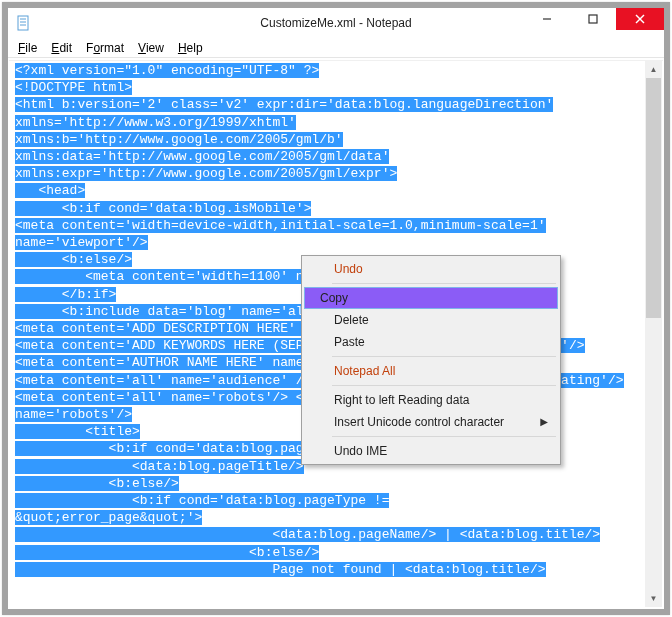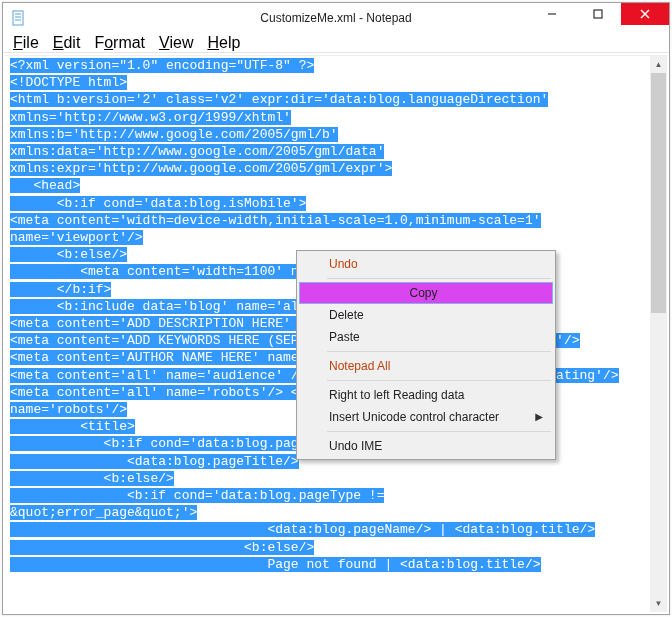--- a/index.html
+++ b/index.html
@@ -10,21 +10,21 @@
     font-family: "Segoe UI", Tahoma, sans-serif;
     width: 672px;
     height: 617px;
     overflow: hidden;
     position: relative;
   }
   .window {
     width: 668px;
     height: 613px;
     margin: 2px;
-    border: 1px solid #a3a3a3;
+    border: 6px solid #a3a3a3;
     background: #fff;
     position: relative;
     box-shadow: 0 0 2px rgba(0,0,0,0.15);
   }
   .titlebar {
     height: 30px;
     background: #fff;
     display: flex;
     align-items: center;
     position: relative;
@@ -61,21 +61,21 @@
     background: #e81123;
     color: #fff;
     width: 48px;
   }
   .menubar {
     height: 20px;
     display: flex;
     align-items: center;
     padding: 0 4px;
     border-bottom: 1px solid #e5e5e5;
-    font-size: 16px;
+    font-size: 12px;
     gap: 2px;
   }
   .menu-item {
     padding: 1px 6px;
     cursor: default;
   }
   .menu-item u { text-decoration: underline; }
   .editor {
     position: absolute;
     top: 52px; left: 1px; right: 1px; bottom: 1px;
@@ -108,21 +108,21 @@
     padding: 2px;
     z-index: 10;
   }
   .ctx-item {
     padding: 4px 28px 4px 30px;
     color: #222;
     position: relative;
     cursor: default;
   }
   .ctx-item.disabled { color: #c2410c; }
-  .ctx-item.hover { background: #d946ef; border: 1px solid #7eb4ea; padding: 3px 27px 3px 22px; text-align: center; }
+  .ctx-item.hover { background: #8b5cf6; border: 1px solid #7eb4ea; padding: 3px 27px 3px 15px; }
   .ctx-sep {
     height: 1px;
     margin: 3px 2px 3px 28px;
     background: #d7d7d7;
   }
   .ctx-item .arrow {
     position: absolute;
     right: 10px;
     top: 5px;
     font-size: 10px;

